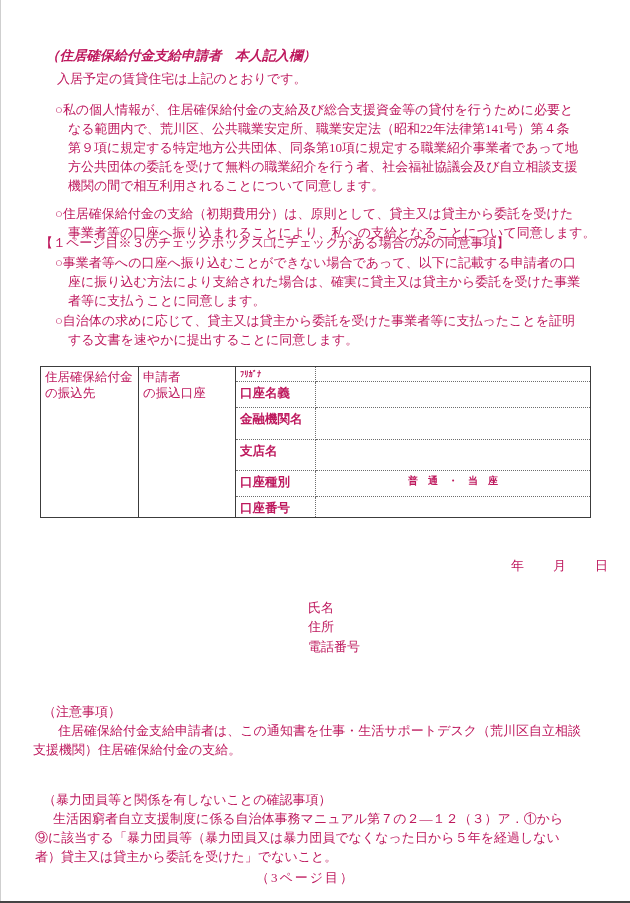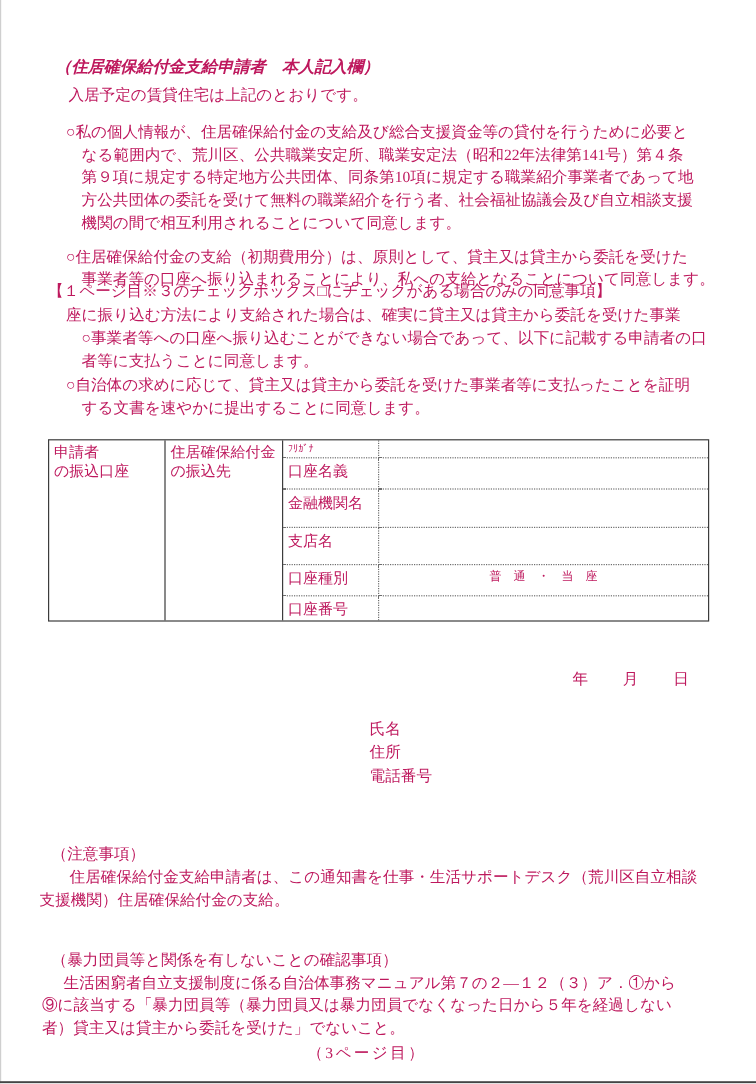--- a/index.html
+++ b/index.html
@@ -44,28 +44,29 @@
     line-height: 16px;
   }
   .tcol { padding: 2px 4px; }
   .tcol1 { width: 98px; border-right: 1px solid #3c3c3c; }
   .tcol2 { width: 97px; border-right: 1px solid #3c3c3c; }
   .tgrid {
     flex: 1;
     display: grid;
     grid-template-columns: 80px 1fr;
     grid-template-rows: 15px 26px 32px 31px 26px 1fr;
+    font-weight: bold;
   }
   .tgrid > div { border-bottom: 1px dotted #6e6e6e; padding: 3px 4px 0; }
   .tgrid > div:nth-last-child(-n+2) { border-bottom: none; }
   .tgrid .lbl { border-right: 1px dotted #6e6e6e; }
   .tgrid .lbl.small { font-size: 8.5px; line-height: 10px; padding-top: 2px; }
   .tgrid .val.choice { text-align: center; padding-top: 2px; font-size: 10px; }
 
-  .date-line { left: 477px; top: 556px; letter-spacing: 1px; }
+  .date-line { left: 511px; top: 556px; letter-spacing: 1px; }
 
   .signature { left: 308px; top: 598px; line-height: 19.3px; }
 
   .notes { left: 33px; top: 702px; width: 567px; }
   .notes .heading { margin-left: 10px; font-weight: normal; }
   .notes-para .line:first-child { margin-left: 25px; }
 
   .confirm { left: 35px; top: 790px; width: 563px; }
   .confirm .heading { margin-left: 8px; }
   .confirm-para .line:first-child { margin-left: 18px; }
@@ -101,38 +102,38 @@
     </div>
 
   <div class="block para hang c2">
       <div class="line">○住居確保給付金の支給（初期費用分）は、原則として、貸主又は貸主から委託を受けた</div>
       <div class="line">事業者等の口座へ振り込まれることにより、私への支給となることについて同意します。</div>
     </div>
 
   <div class="block cond-header">【１ページ目※３のチェックボックス□にチェックがある場合のみの同意事項】</div>
 
   <div class="block para hang c3">
+      <div class="line">○事業者等への口座へ振り込むことができない場合であって、以下に記載する申請者の口</div>
       <div class="line">座に振り込む方法により支給された場合は、確実に貸主又は貸主から委託を受けた事業</div>
-      <div class="line">○事業者等への口座へ振り込むことができない場合であって、以下に記載する申請者の口</div>
       <div class="line">者等に支払うことに同意します。</div>
     </div>
 
   <div class="block para hang c4">
       <div class="line">○自治体の求めに応じて、貸主又は貸主から委託を受けた事業者等に支払ったことを証明</div>
       <div class="line">する文書を速やかに提出することに同意します。</div>
     </div>
 
   <div class="acct-table">
+    <div class="tcol tcol1">
+        <div class="line">住居確保給付金</div>
+        <div class="line">の振込先</div>
+      </div>
     <div class="tcol tcol2">
         <div class="line">申請者</div>
         <div class="line">の振込口座</div>
-      </div>
-    <div class="tcol tcol1">
-        <div class="line">住居確保給付金</div>
-        <div class="line">の振込先</div>
       </div>
     <div class="tgrid">
       <div class="lbl small">ﾌﾘｶﾞﾅ</div>
       <div class="val"></div>
 
       <div class="lbl">口座名義</div>
       <div class="val"></div>
 
       <div class="lbl">金融機関名</div>
       <div class="val"></div>

